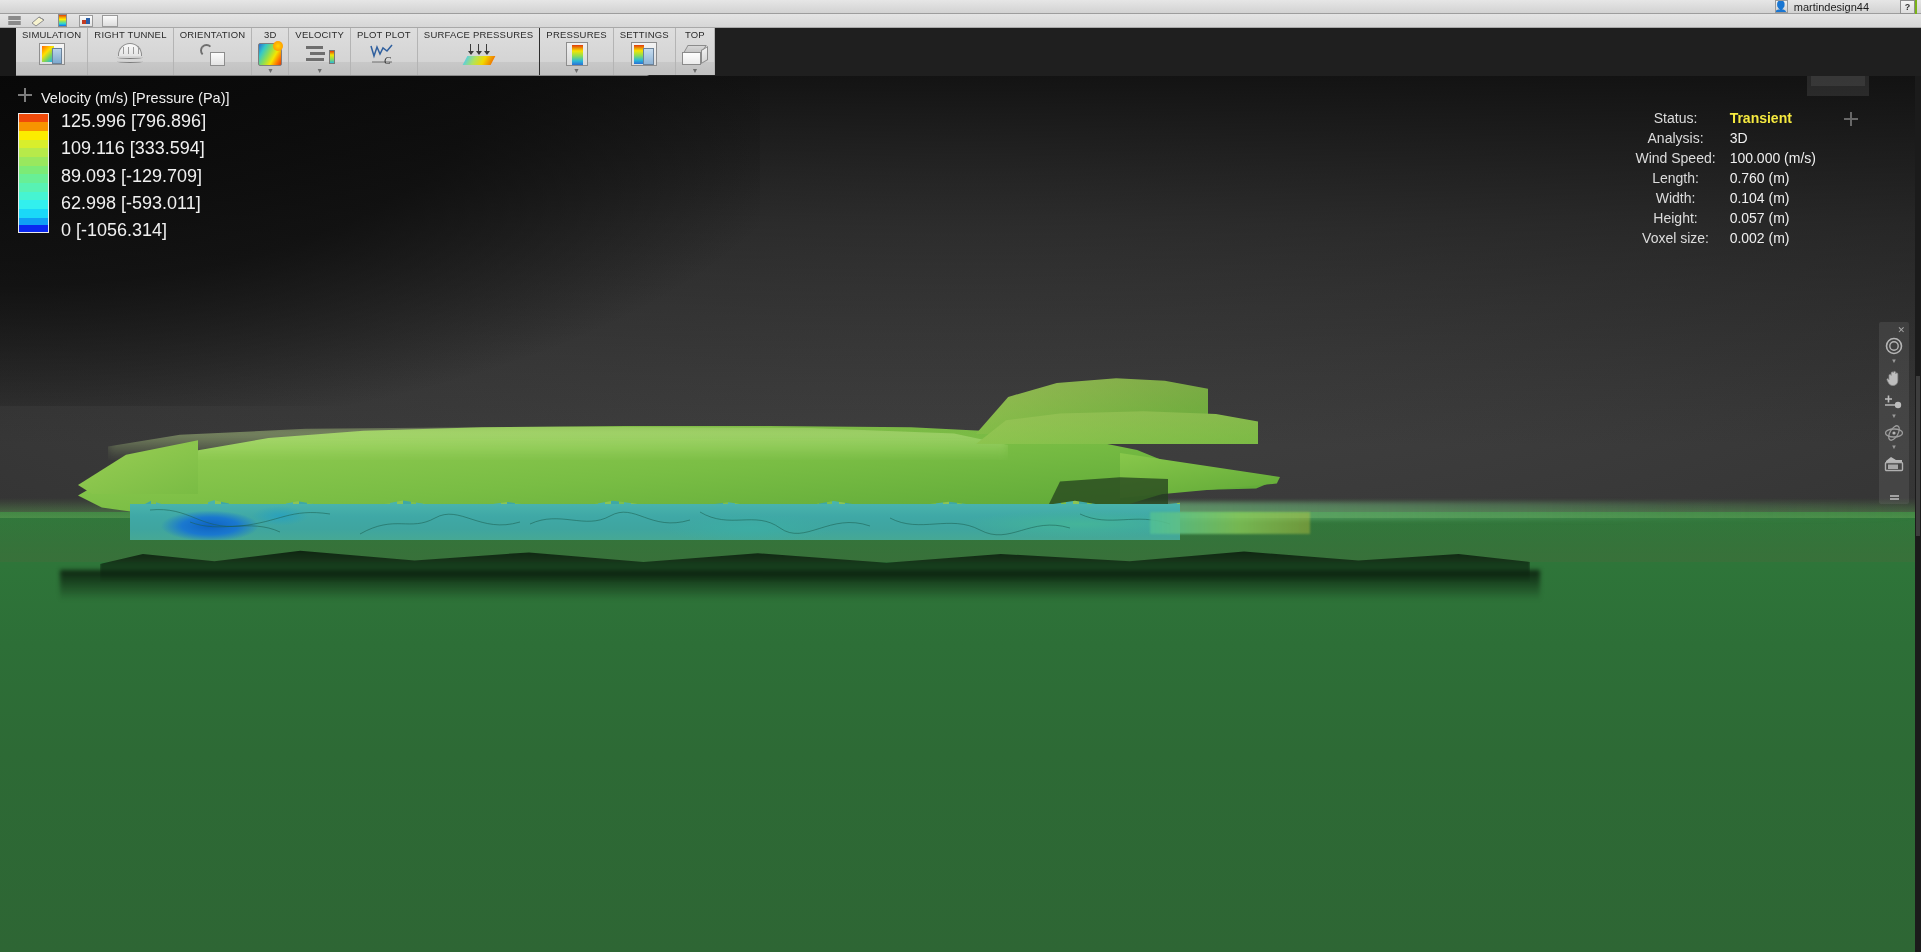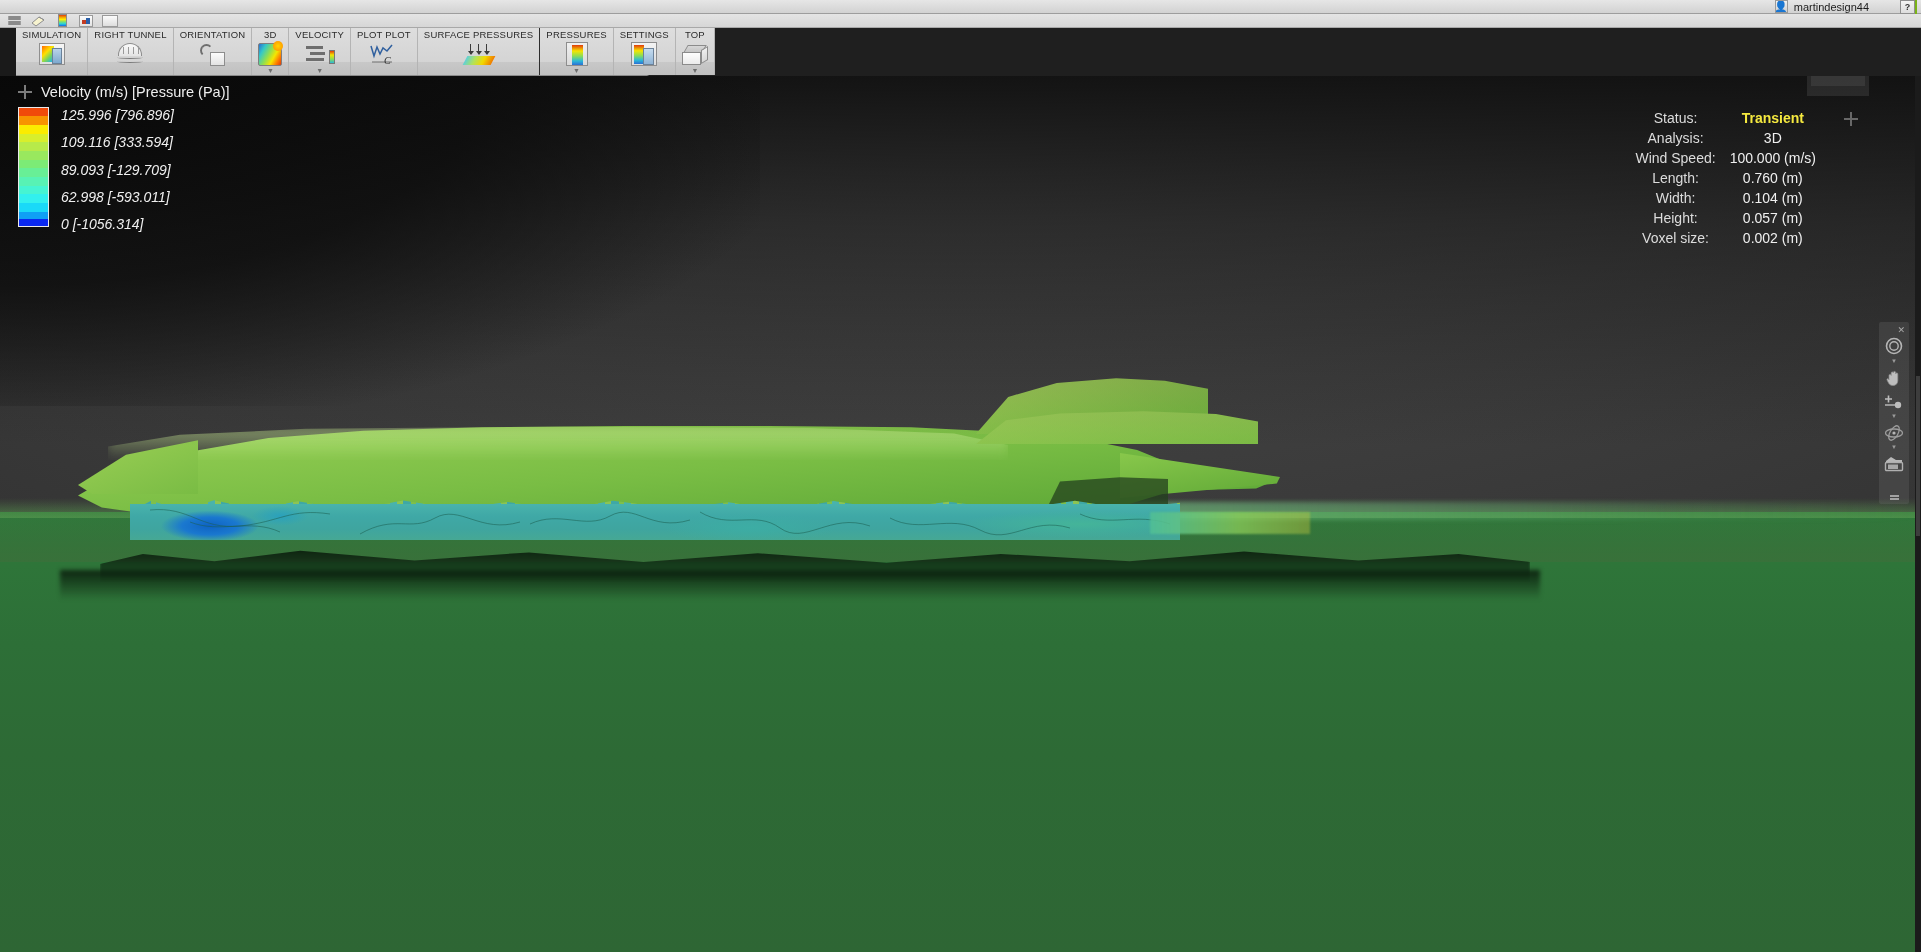--- a/index.html
+++ b/index.html
@@ -266,48 +266,48 @@
 
   
   .legend { position:absolute; left:18px; top:8px; color:#e8e8e8; }
   .legend-header { display:flex; align-items:center; gap:9px; margin-bottom:7px; }
   .move-handle { width:14px; height:14px; position:relative; opacity:.6; }
   .move-handle::before, .move-handle::after {
     content:""; position:absolute; background:#c9c9c9;
   }
   .move-handle::before { left:6px; top:0; width:2px; height:14px; }
   .move-handle::after { left:0; top:6px; width:14px; height:2px; }
-  .legend-title { font-size: 14.5px; color:#efefef; white-space:nowrap; }
+  .legend-title { font-size: 14.5px; color:#efefef; white-space:nowrap;margin-top:6px; }
   .legend-body { display:flex; gap:12px; }
   .legend-bar-grad {
     width:31px; height:120px; border:1px solid #eaeaea;
     background: linear-gradient(180deg,
       #f04a0a 0%, #f04a0a 7%,
       #f79400 7%, #f79400 14.5%,
       #fbec00 14.5%, #fbec00 22%,
       #d8ee2c 22%, #d8ee2c 29%,
       #b7ea4a 29%, #b7ea4a 36.5%,
       #99e85e 36.5%, #99e85e 44%,
       #7ceb76 44%, #7ceb76 51%,
       #68ef96 51%, #68ef96 58.5%,
       #58f2b4 58.5%, #58f2b4 66%,
       #46f4d2 66%, #46f4d2 73%,
       #32f0ee 73%, #32f0ee 80.5%,
       #1ad9f8 80.5%, #1ad9f8 88%,
       #0fa0f5 88%, #0fa0f5 94%,
       #0a28f0 94%, #0a28f0 100%);
   }
   .legend-labels { display:flex; flex-direction:column; justify-content:space-between; height:124px; padding-top:1px; }
-  .legend-label { font-size: 14px; color:#f0f0f0; line-height:14px; white-space:nowrap;font-style:italic; }
+  .legend-label { font-size: 18px; color:#f0f0f0; line-height:14px; white-space:nowrap; }
 
   
   .info-panel { position:absolute; right:105px; top:34px; color:#e6e6e6; }
   .info-grid { display:grid; grid-template-columns: auto auto; column-gap:14px; row-gap:4px; }
   .info-key { font-size:14px; text-align:center; color:#dcdcdc; white-space:nowrap; }
-  .info-val { font-size:14px; text-align:center; color:#efefef; white-space:nowrap; }
+  .info-val { font-size:14px; text-align:left; color:#efefef; white-space:nowrap; }
   .info-val.status { color:#f5e93f; font-weight:bold; }
   .info-move {
     position:absolute; right:-42px; top:2px; width:14px; height:14px; opacity:.45;
   }
   .info-move::before, .info-move::after { content:""; position:absolute; background:#c9c9c9; }
   .info-move::before { left:6px; top:0; width:2px; height:14px; }
   .info-move::after { left:0; top:6px; width:14px; height:2px; }
 
   
   .view-orient {

